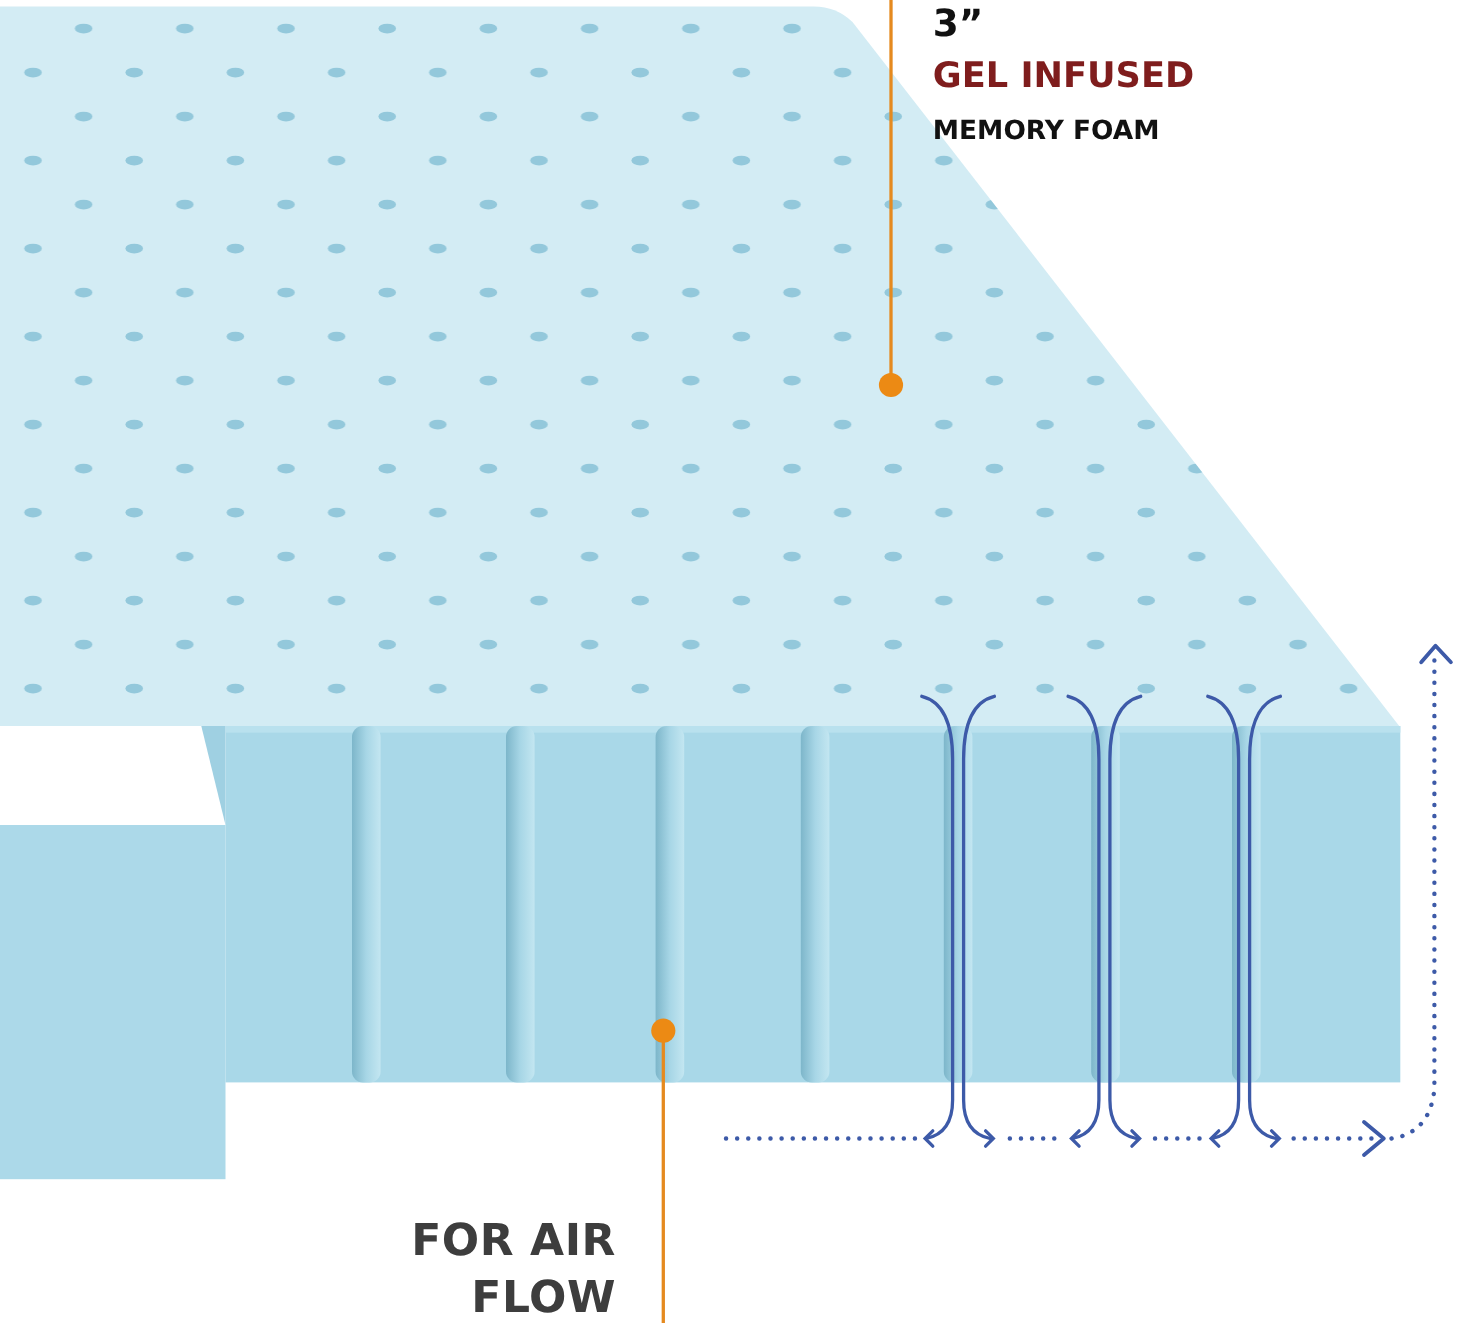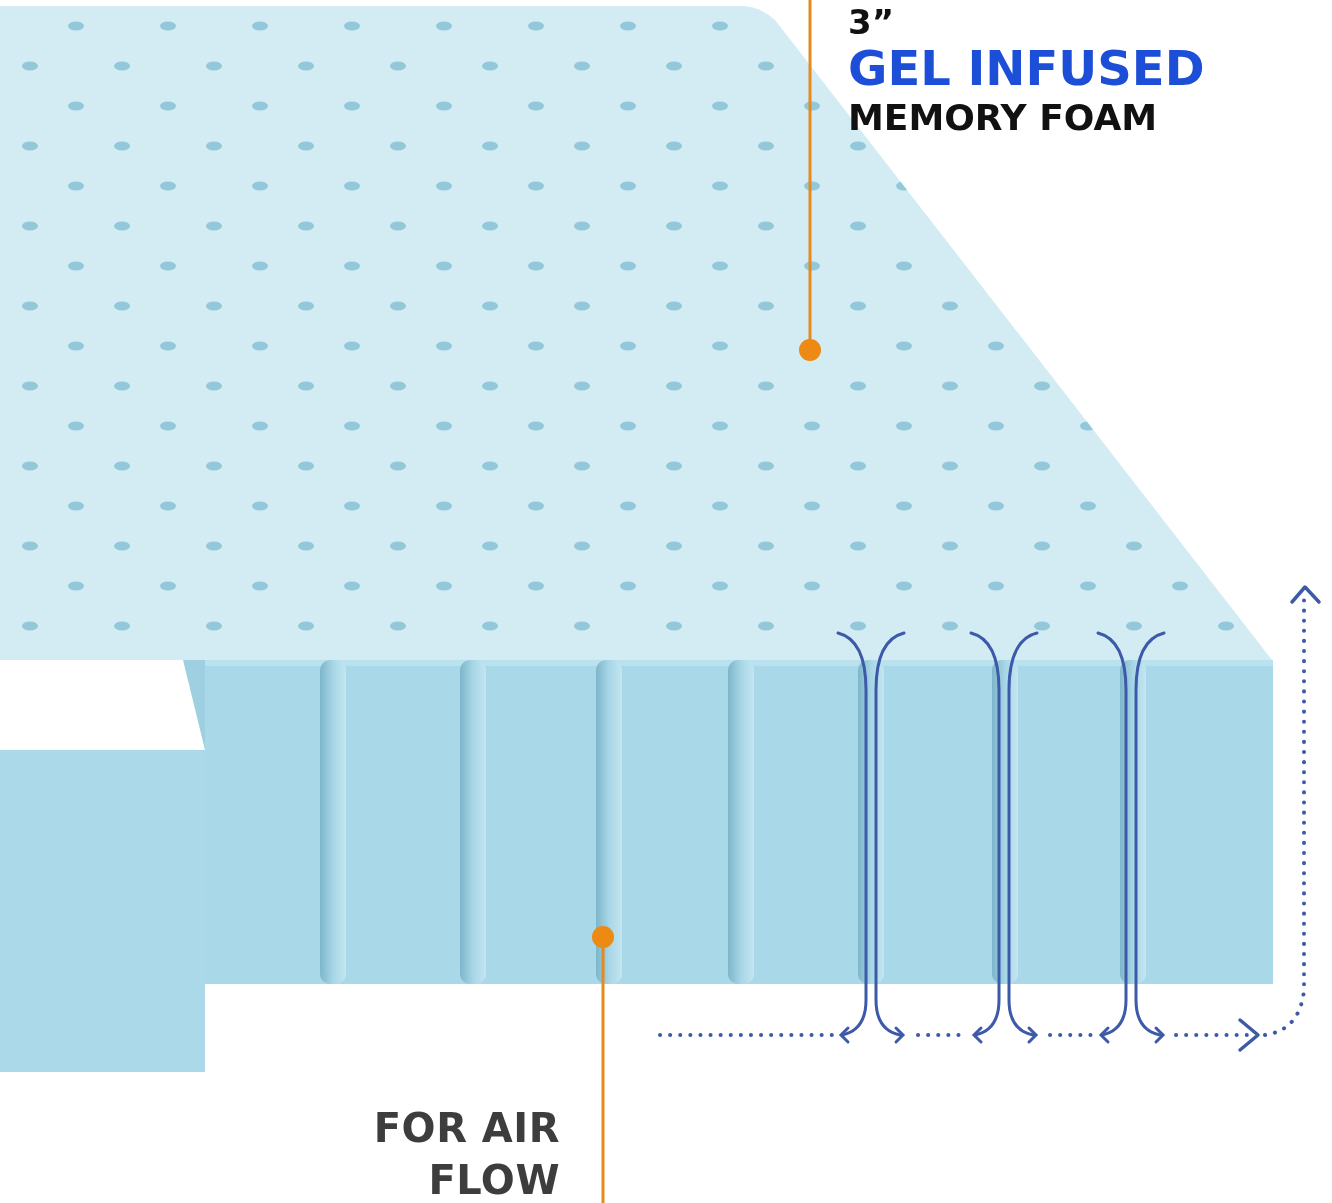--- a/index.html
+++ b/index.html
@@ -13,22 +13,22 @@
   }
   .scene { position: absolute; left: 0; top: 0; }
   .label-top {
     position: absolute;
     left: 848px;
     top: 2px;
     font-weight: bold;
     line-height: 1.2;
   }
   .label-top .l1 { font-size: 34px; color: #111111; line-height: 40px; }
-  .label-top .l2 { font-size: 48px; color: #1d4ed8; line-height: 52px; }
-  .label-top .l3 { font-size: 36px; color: #111111; line-height: 48px; }
+  .label-top .l2 { font-size: 32px; color: #7f1d1d; line-height: 52px; }
+  .label-top .l3 { font-size: 24px; color: #111111; line-height: 48px; }
   .label-bottom {
     position: absolute;
     left: 240px;
     top: 1102px;
     width: 320px;
     text-align: right;
     font-weight: bold;
     color: #3d3d3d;
     font-size: 40px;
     line-height: 52px;

